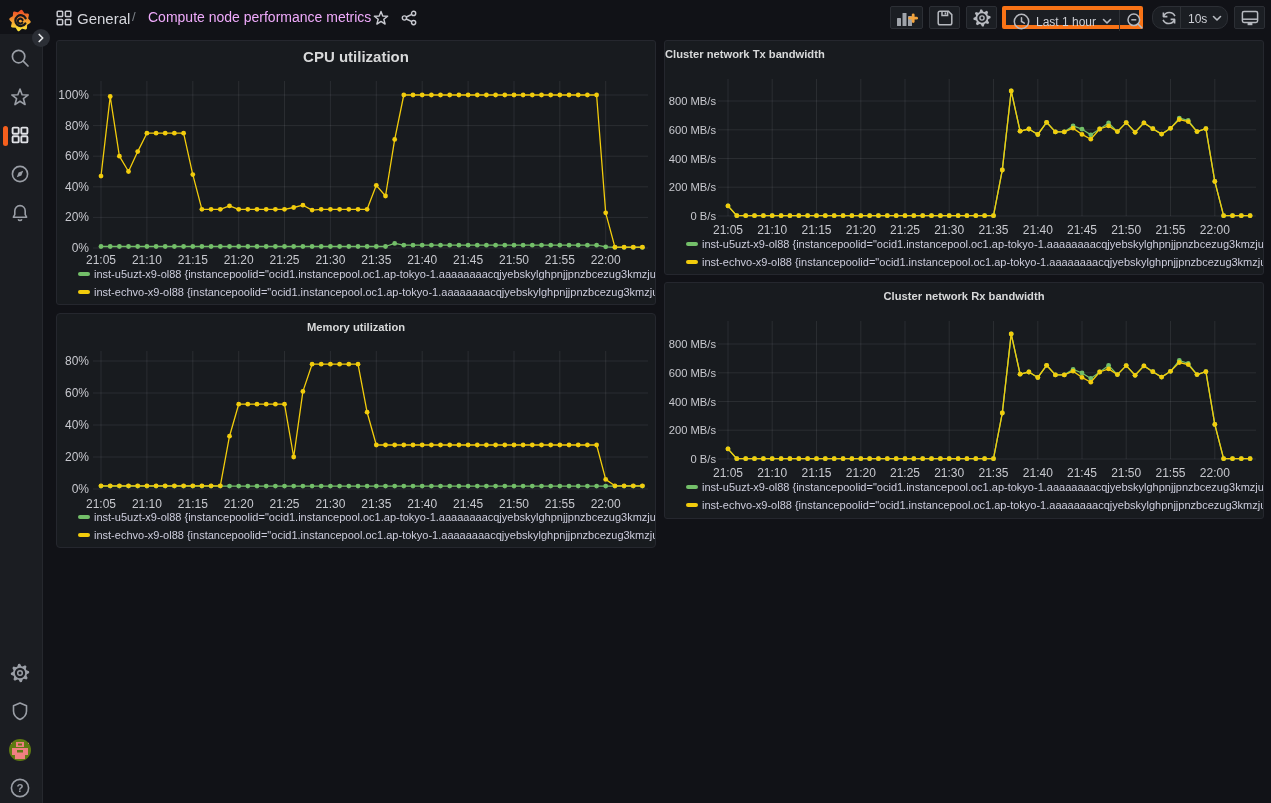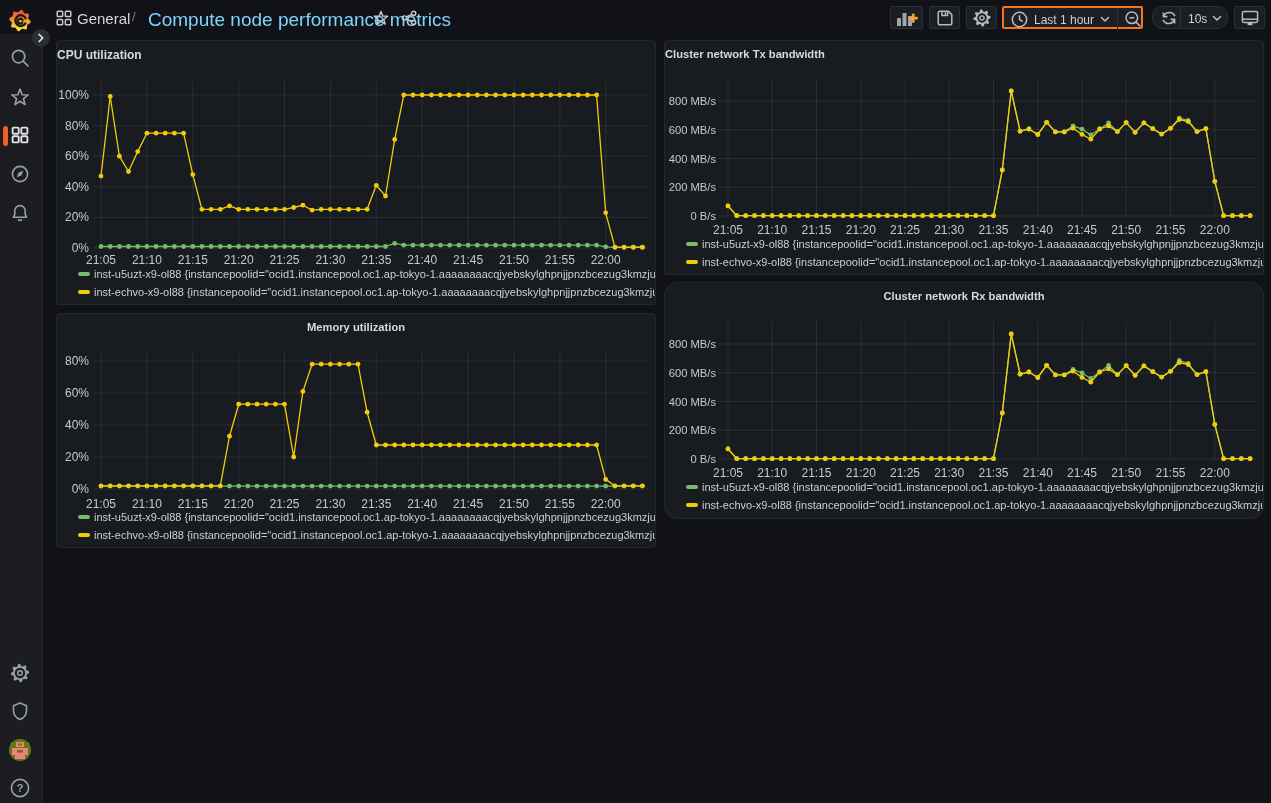--- a/index.html
+++ b/index.html
@@ -77,21 +77,21 @@
 <div style="position:absolute;left:56px;top:10px;line-height:0"><svg width="16" height="16" viewBox="0 0 16 16">
         <g fill="none" stroke="#c9cad1" stroke-width="1.5">
           <rect x="1.2" y="1.2" width="5.4" height="5.4" rx="0.8"></rect>
           <rect x="9.4" y="1.2" width="5.4" height="5.4" rx="0.8"></rect>
           <rect x="1.2" y="9.4" width="5.4" height="5.4" rx="0.8"></rect>
           <rect x="9.4" y="9.4" width="5.4" height="5.4" rx="0.8"></rect>
         </g>
       </svg></div>
     <div style="position:absolute;left:77px;top:10px;font-size:15px;color:#d5d6dc">General</div>
     <div style="position:absolute;left:132px;top:9px;font-size:13px;color:#7b8087">/</div>
-    <div style="position:absolute;left:148px;top:9px;font-size:19px;color:#7dd3fc">Compute node performance metrics</div>
+    <div style="position:absolute;left:148px;top:9px;font-size:14px;color:#f0abfc">Compute node performance metrics</div>
     <div style="position:absolute;left:373px;top:10px;line-height:0"><svg width="16" height="16" viewBox="0 0 16 16">
         <path d="M8.00 1.40 L9.73 6.02 L14.66 6.24 L10.80 9.31 L12.11 14.06 L8.00 11.34 L3.89 14.06 L5.20 9.31 L1.34 6.24 L6.27 6.02 Z" fill="none" stroke="#c9cad1" stroke-width="1.4" stroke-linejoin="round"></path>
       </svg></div>
     <div style="position:absolute;left:401px;top:10px;line-height:0"><svg width="16" height="16" viewBox="0 0 16 16">
         <g stroke="#c9cad1" stroke-width="1.4" fill="none">
           <circle cx="12.6" cy="3.4" r="2.1"></circle>
           <circle cx="3.4" cy="8" r="2.1"></circle>
           <circle cx="12.6" cy="12.6" r="2.1"></circle>
           <line x1="5.3" y1="7" x2="10.8" y2="4.3"></line>
           <line x1="5.3" y1="9" x2="10.8" y2="11.7"></line>
@@ -116,21 +116,21 @@
           <path d="M6 2.6 L6 6.4 L11.6 6.4 L11.6 2.6" fill="none" stroke="#b7bac0" stroke-width="1.5"></path>
           <rect x="8.6" y="3.4" width="1.6" height="2.2" fill="#b7bac0"></rect>
         </svg></div>
     </div>
     <div style="position:absolute;left:966px;top:6px;width:31px;height:23px;background:#1b1e23;border:1px solid #2c2f35;border-radius:2px">
       <div style="position:absolute;left:5px;top:1px;line-height:0"><svg width="20" height="20" viewBox="0 0 20 20">
           <path d="M18.43 8.32 L18.60 10.00 L16.28 11.25 L15.91 12.45 L17.15 14.78 L16.08 16.08 L13.56 15.32 L12.45 15.91 L11.68 18.43 L10.00 18.60 L8.75 16.28 L7.55 15.91 L5.22 17.15 L3.92 16.08 L4.68 13.56 L4.09 12.45 L1.57 11.68 L1.40 10.00 L3.72 8.75 L4.09 7.55 L2.85 5.22 L3.92 3.92 L6.44 4.68 L7.55 4.09 L8.32 1.57 L10.00 1.40 L11.25 3.72 L12.45 4.09 L14.78 2.85 L16.08 3.92 L15.32 6.44 L15.91 7.55 Z M14.70 10.00 A4.7 4.7 0 1 0 5.30 10.00 A4.7 4.7 0 1 0 14.70 10.00 Z" fill="#b7bac0" fill-rule="evenodd"></path>
           <circle cx="10" cy="10" r="2.1" fill="none" stroke="#b7bac0" stroke-width="1.4"></circle>
         </svg></div>
     </div>
-    <div style="position:absolute;left:1002px;top:6px;width:141px;height:23px;background:#1b1e23;border:2px solid #f97316;border-radius:2px">
+    <div style="position:absolute;left:1002px;top:6px;width:141px;height:23px;background:#1b1e23;border:4px solid #f97316;border-radius:2px">
       <div style="position:absolute;left:7px;top:3px;line-height:0"><svg width="17" height="17" viewBox="0 0 17 17">
           <circle cx="8.5" cy="8.5" r="7.2" fill="none" stroke="#b7bac0" stroke-width="1.5"></circle>
           <path d="M8.5 4.8 L8.5 8.5 L11.3 10.2" fill="none" stroke="#b7bac0" stroke-width="1.5" stroke-linecap="round"></path>
         </svg></div>
       <div style="position:absolute;left:30px;top:5px;font-size:12px;color:#ced0d6;font-weight:500">Last 1 hour</div>
       <div style="position:absolute;left:95px;top:5px;line-height:0"><svg width="12" height="12" viewBox="0 0 12 12">
           <path d="M2.5 4.5 L6 8 L9.5 4.5" fill="none" stroke="#b7bac0" stroke-width="1.6" stroke-linecap="round" stroke-linejoin="round"></path>
         </svg></div>
       <div style="position:absolute;left:113px;top:0;width:1px;height:21px;background:#2f3237"></div>
       <div style="position:absolute;left:120px;top:2px;line-height:0"><svg width="18" height="18" viewBox="0 0 18 18">
@@ -153,21 +153,21 @@
         </svg></div>
     </div>
     <div style="position:absolute;left:1234px;top:6px;width:31px;height:23px;background:#1b1e23;border:1px solid #2c2f35;border-radius:2px">
       <div style="position:absolute;left:5px;top:1px;line-height:0"><svg width="20" height="20" viewBox="0 0 20 20">
           <rect x="2.4" y="3.4" width="15.2" height="11" rx="1.6" fill="none" stroke="#b7bac0" stroke-width="1.5"></rect>
           <line x1="3" y1="11.2" x2="17" y2="11.2" stroke="#b7bac0" stroke-width="1.5"></line>
           <rect x="7.6" y="14.8" width="4.8" height="2.4" fill="#b7bac0"></rect>
         </svg></div>
     </div>
 <div style="position:absolute;left:56px;top:40px;width:600px;height:265px;background:#181b1f;border:1px solid #25272e;border-radius:3px;overflow:hidden">
-      <div style="position:absolute;left:0;top:7px;width:100%;text-align:left;font-size:12px;font-weight:700;color:#d8d9da">CPU utilization</div>
+      <div style="position:absolute;left:0;top:7px;width:100%;text-align:center;font-size:15px;font-weight:700;color:#d8d9da">CPU utilization</div>
       <svg width="598" height="263" viewBox="0 0 598 263" style="position:absolute;left:0;top:0">
         <line x1="36" y1="207.0" x2="591" y2="207.0" stroke="rgba(204,204,220,0.10)" stroke-width="1"></line>
         <line x1="36" y1="176.4" x2="591" y2="176.4" stroke="rgba(204,204,220,0.10)" stroke-width="1"></line>
         <line x1="36" y1="145.8" x2="591" y2="145.8" stroke="rgba(204,204,220,0.10)" stroke-width="1"></line>
         <line x1="36" y1="115.2" x2="591" y2="115.2" stroke="rgba(204,204,220,0.10)" stroke-width="1"></line>
         <line x1="36" y1="84.6" x2="591" y2="84.6" stroke="rgba(204,204,220,0.10)" stroke-width="1"></line>
         <line x1="36" y1="54.0" x2="591" y2="54.0" stroke="rgba(204,204,220,0.10)" stroke-width="1"></line>
         <line x1="44.0" y1="40" x2="44.0" y2="207" stroke="rgba(204,204,220,0.10)" stroke-width="1"></line>
         <line x1="89.9" y1="40" x2="89.9" y2="207" stroke="rgba(204,204,220,0.10)" stroke-width="1"></line>
         <line x1="135.8" y1="40" x2="135.8" y2="207" stroke="rgba(204,204,220,0.10)" stroke-width="1"></line>
@@ -661,21 +661,21 @@
           <circle cx="567.5" cy="174.7" r="2.4"></circle>
           <circle cx="576.3" cy="174.7" r="2.4"></circle>
           <circle cx="585.1" cy="174.7" r="2.4"></circle>
         </g>
         <rect x="21" y="201" width="12" height="4" rx="2" fill="#73bf69"></rect>
         <text x="37" y="207" font-size="11" fill="#ccccdc">inst-u5uzt-x9-ol88 {instancepoolid="ocid1.instancepool.oc1.ap-tokyo-1.aaaaaaaacqjyebskylghpnjjpnzbcezug3kmzju65pt3is7zr7</text>
         <rect x="21" y="219" width="12" height="4" rx="2" fill="#f2cc0c"></rect>
         <text x="37" y="225" font-size="11" fill="#ccccdc">inst-echvo-x9-ol88 {instancepoolid="ocid1.instancepool.oc1.ap-tokyo-1.aaaaaaaacqjyebskylghpnjjpnzbcezug3kmzju65pt3is7zr7</text>
       </svg>
     </div>
-    <div style="position:absolute;left:664px;top:282px;width:600px;height:237px;background:#181b1f;border:1px solid #25272e;border-radius:13px;overflow:hidden">
+    <div style="position:absolute;left:664px;top:282px;width:600px;height:237px;background:#181b1f;border:1px solid #25272e;border-radius:3px;overflow:hidden">
       <div style="position:absolute;left:0;top:7px;width:100%;text-align:center;font-size:11.2px;font-weight:700;color:#d8d9da">Cluster network Rx bandwidth</div>
       <svg width="598" height="235" viewBox="0 0 598 235" style="position:absolute;left:0;top:0">
         <line x1="53" y1="176.0" x2="591" y2="176.0" stroke="rgba(204,204,220,0.10)" stroke-width="1"></line>
         <line x1="53" y1="147.2" x2="591" y2="147.2" stroke="rgba(204,204,220,0.10)" stroke-width="1"></line>
         <line x1="53" y1="118.5" x2="591" y2="118.5" stroke="rgba(204,204,220,0.10)" stroke-width="1"></line>
         <line x1="53" y1="89.8" x2="591" y2="89.8" stroke="rgba(204,204,220,0.10)" stroke-width="1"></line>
         <line x1="53" y1="61.0" x2="591" y2="61.0" stroke="rgba(204,204,220,0.10)" stroke-width="1"></line>
         <line x1="63.0" y1="38" x2="63.0" y2="176" stroke="rgba(204,204,220,0.10)" stroke-width="1"></line>
         <line x1="107.2" y1="38" x2="107.2" y2="176" stroke="rgba(204,204,220,0.10)" stroke-width="1"></line>
         <line x1="151.5" y1="38" x2="151.5" y2="176" stroke="rgba(204,204,220,0.10)" stroke-width="1"></line>

